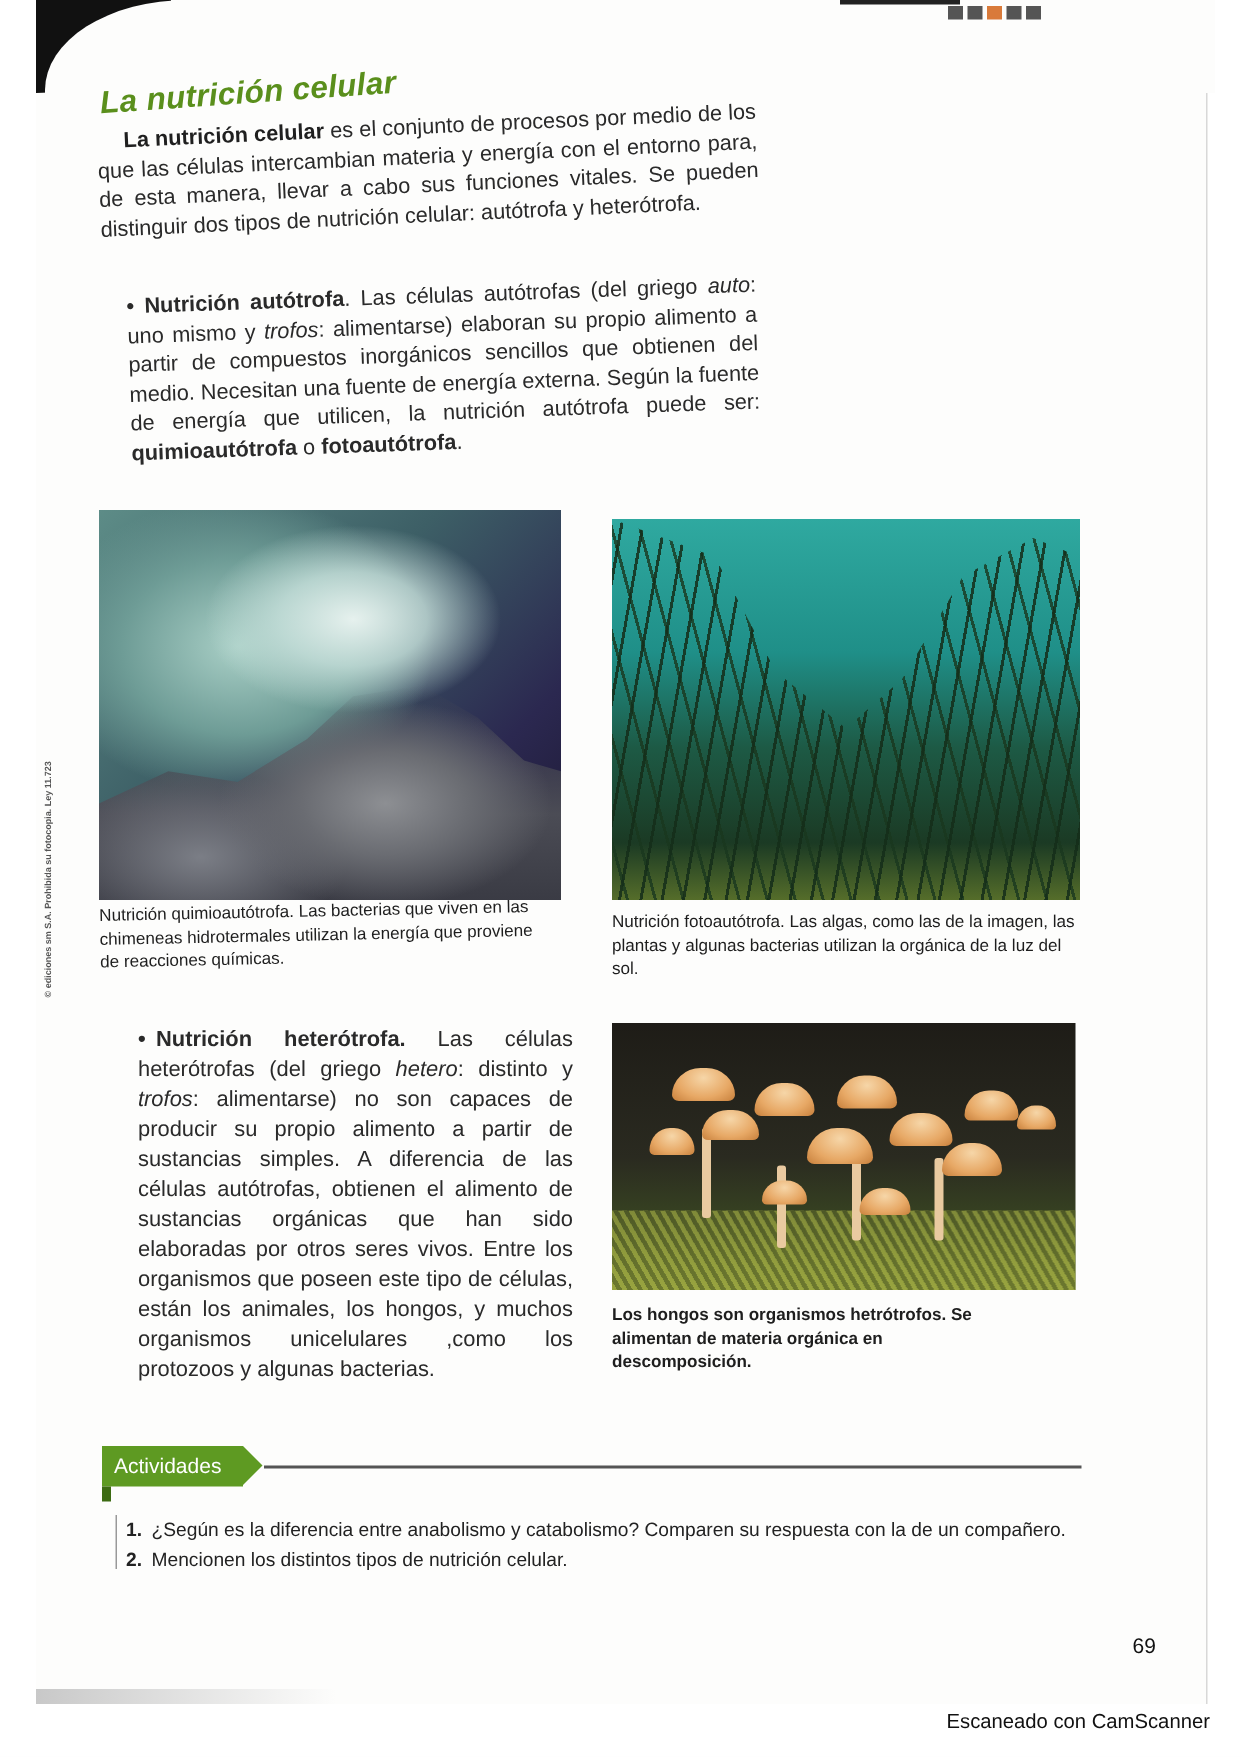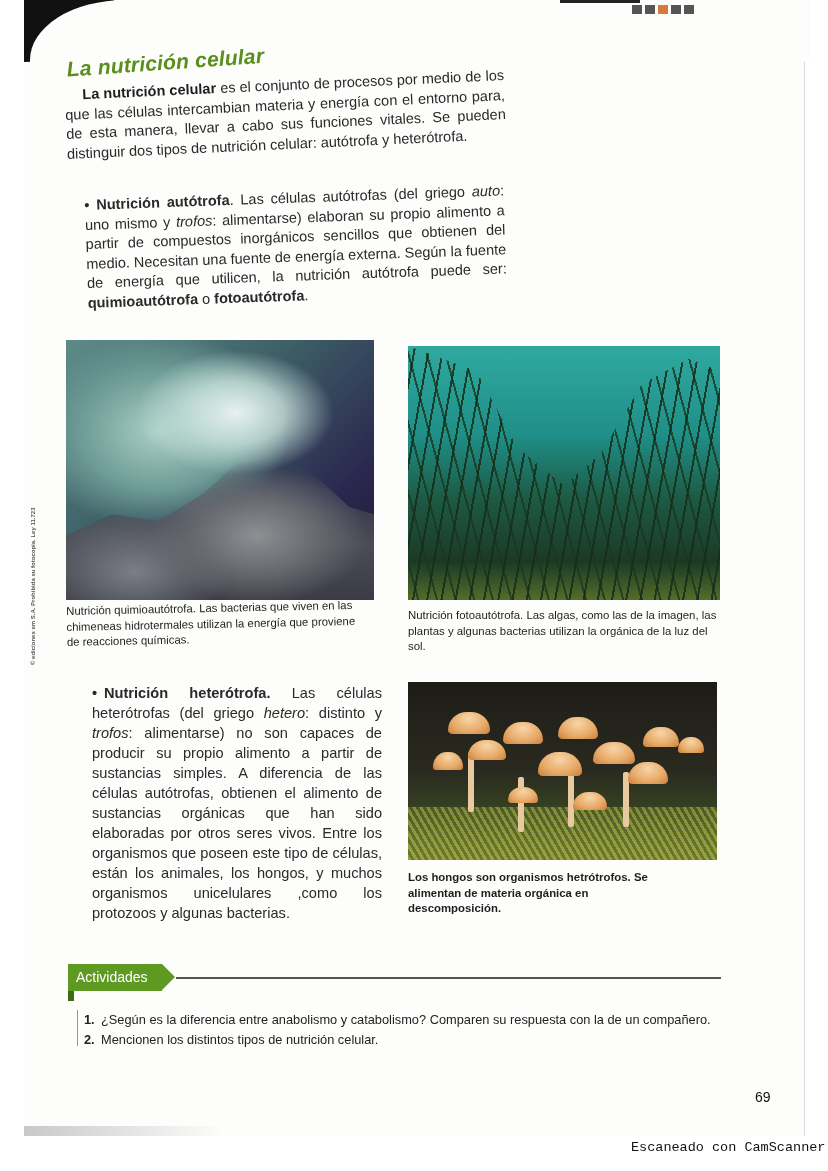--- a/index.html
+++ b/index.html
@@ -129,21 +129,21 @@
   .side-credit {
     position:absolute; left:30px; top:515px; width:14px; height:150px;
   }
   .side-credit span {
     position:absolute; left:0; top:150px; white-space:nowrap; font-size:6px; color:#555;
     transform:rotate(-90deg); transform-origin:left top; font-weight:bold;
   }
   .page-number { position:absolute; left:730px; top:1089px; font-size:14px; color:#111;margin-left:25px; }
   .scan-shadow { position:absolute; left:24px; top:1126px; width:200px; height:10px;
     background:linear-gradient(90deg, #c8c8c8, rgba(255,255,255,0)); }
-  .camscanner { position:absolute; left:631px; top:1140px; font-size:13.5px; color:#111;font-family:Liberation Mono, monospace; }
+  .camscanner { position:absolute; left:631px; top:1140px; font-size:13.5px; color:#111; }
 </style>
 </head>
 <body>
 
 <div class="page"></div>
 <div class="curl-dark"></div>
 <div class="curl-white"></div>
 <div class="top-strip"></div>
 <div class="top-logo"><span></span><span></span><span class="o"></span><span></span><span></span></div>
 

